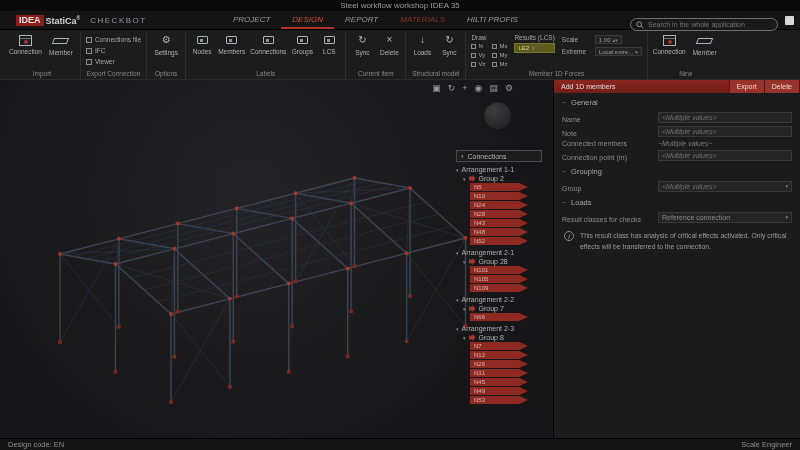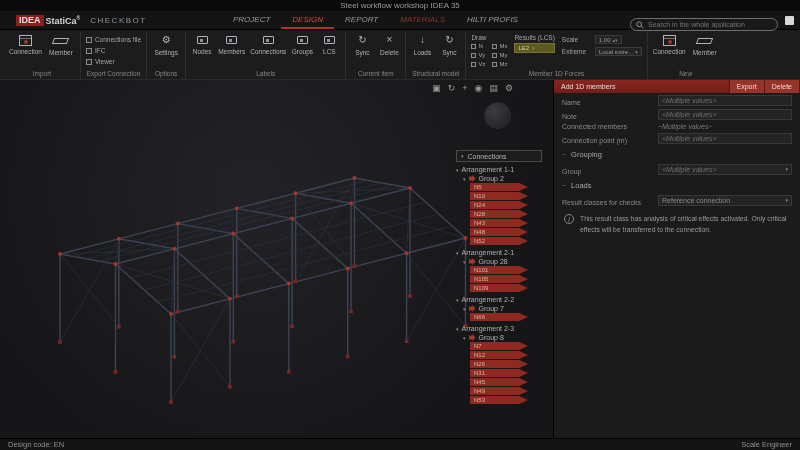--- a/index.html
+++ b/index.html
@@ -462,20 +462,24 @@
     </div>
   </div>
 
   <div class="props">
     <div class="phead">
       <div class="phead-main">Add 1D members</div>
       <div class="phead-btn">Export</div>
       <div class="phead-btn">Delete</div>
     </div>
 
+    <div class="sec-h">
+      <span class="col">−</span>
+      <span>General</span>
+    </div>
     <div class="prow">
       <span class="plabel">Name</span>
       <input class="pinput" value="&lt;Multiple values&gt;" style="">
     </div>
     <div class="prow">
       <span class="plabel">Note</span>
       <input class="pinput" value="&lt;Multiple values&gt;" style="">
     </div>
     <div class="prow">
       <span class="plabel">Connected members</span>

